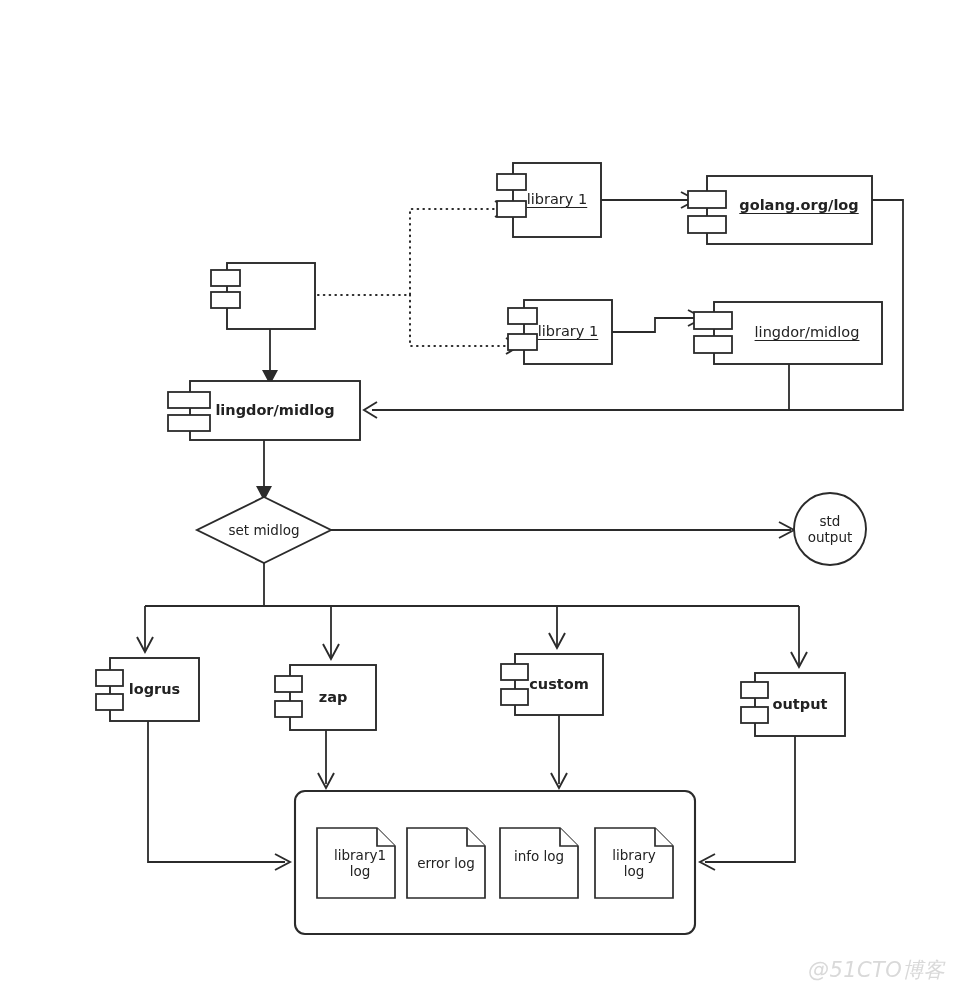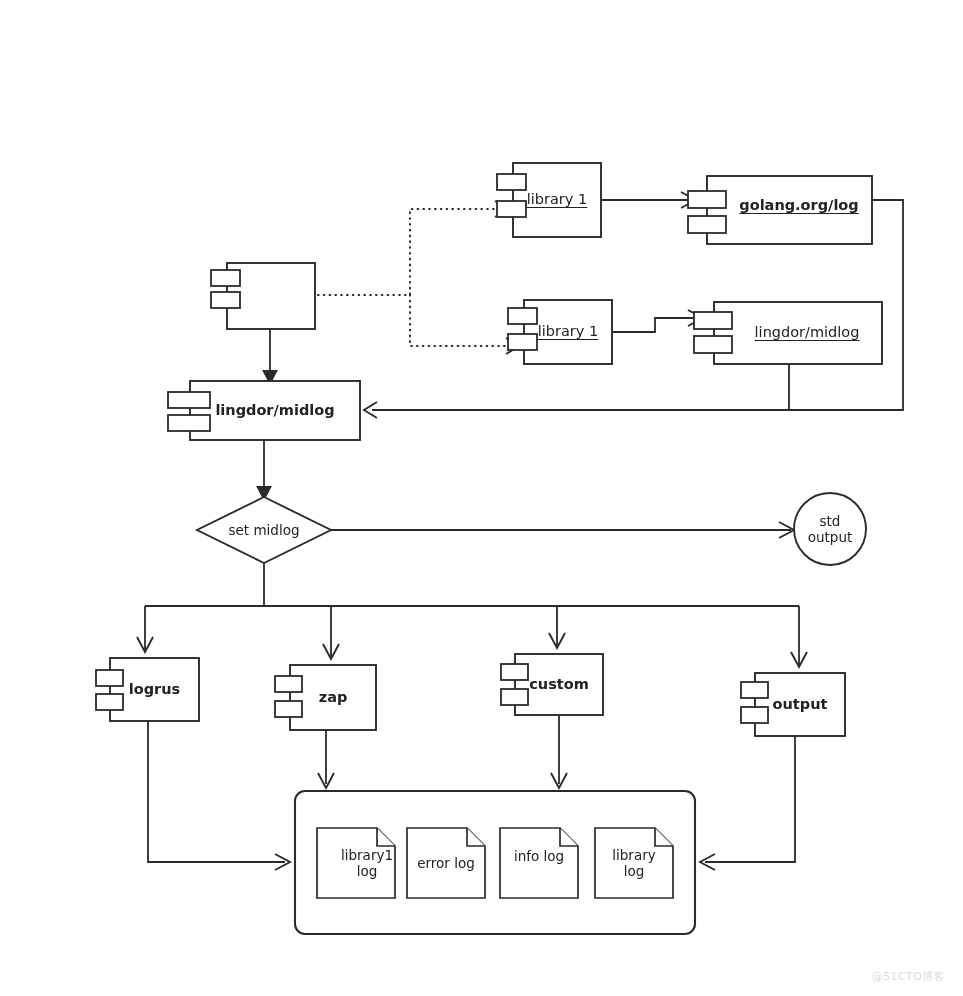--- a/index.html
+++ b/index.html
@@ -95,24 +95,25 @@
   .lbl-doc {
     font-size: 13.5px;
   }
   .lbl-small {
     font-size: 13.5px;
   }
   #watermark {
     position: absolute;
     right: 18px;
     bottom: 12px;
-    font-size: 11px;
+    font-size: 21px;
     color: #d9d9d9;
     letter-spacing: 0.4px;
     user-select: none;
+    font-style: italic;
   }
 </style>
 </head>
 <body>
 
 <div id="diagram-root">
 
   <svg id="diagram-svg" viewBox="0 0 963 996">
 
     <g>
@@ -303,21 +304,21 @@
 output</div>
 
   <div class="node-label lbl-bold" style="left:290px; top:665px; width:86px; height:65px;">zap</div>
 
   <div class="node-label lbl-bold" style="left:110px; top:658px; width:89px; height:63px;">logrus</div>
 
   <div class="node-label lbl-bold" style="left:515px; top:654px; width:88px; height:61px;">custom</div>
 
   <div class="node-label lbl-bold" style="left:755px; top:673px; width:90px; height:63px;">output</div>
 
-  <div class="node-label lbl-doc" style="left:317px; top:828px; width:86px; height:70px;margin-left:7px;">library1
+  <div class="node-label lbl-doc" style="left:317px; top:828px; width:86px; height:70px;">library1
 log</div>
 
   <div class="node-label lbl-doc" style="left:407px; top:828px; width:78px; height:70px;">error log</div>
 
   <div class="node-label lbl-doc" style="left:500px; top:828px; width:78px; height:56px;">info log</div>
 
   <div class="node-label lbl-doc" style="left:595px; top:828px; width:78px; height:70px;">library
 log</div>
 
   <div id="watermark">@51CTO博客</div>

